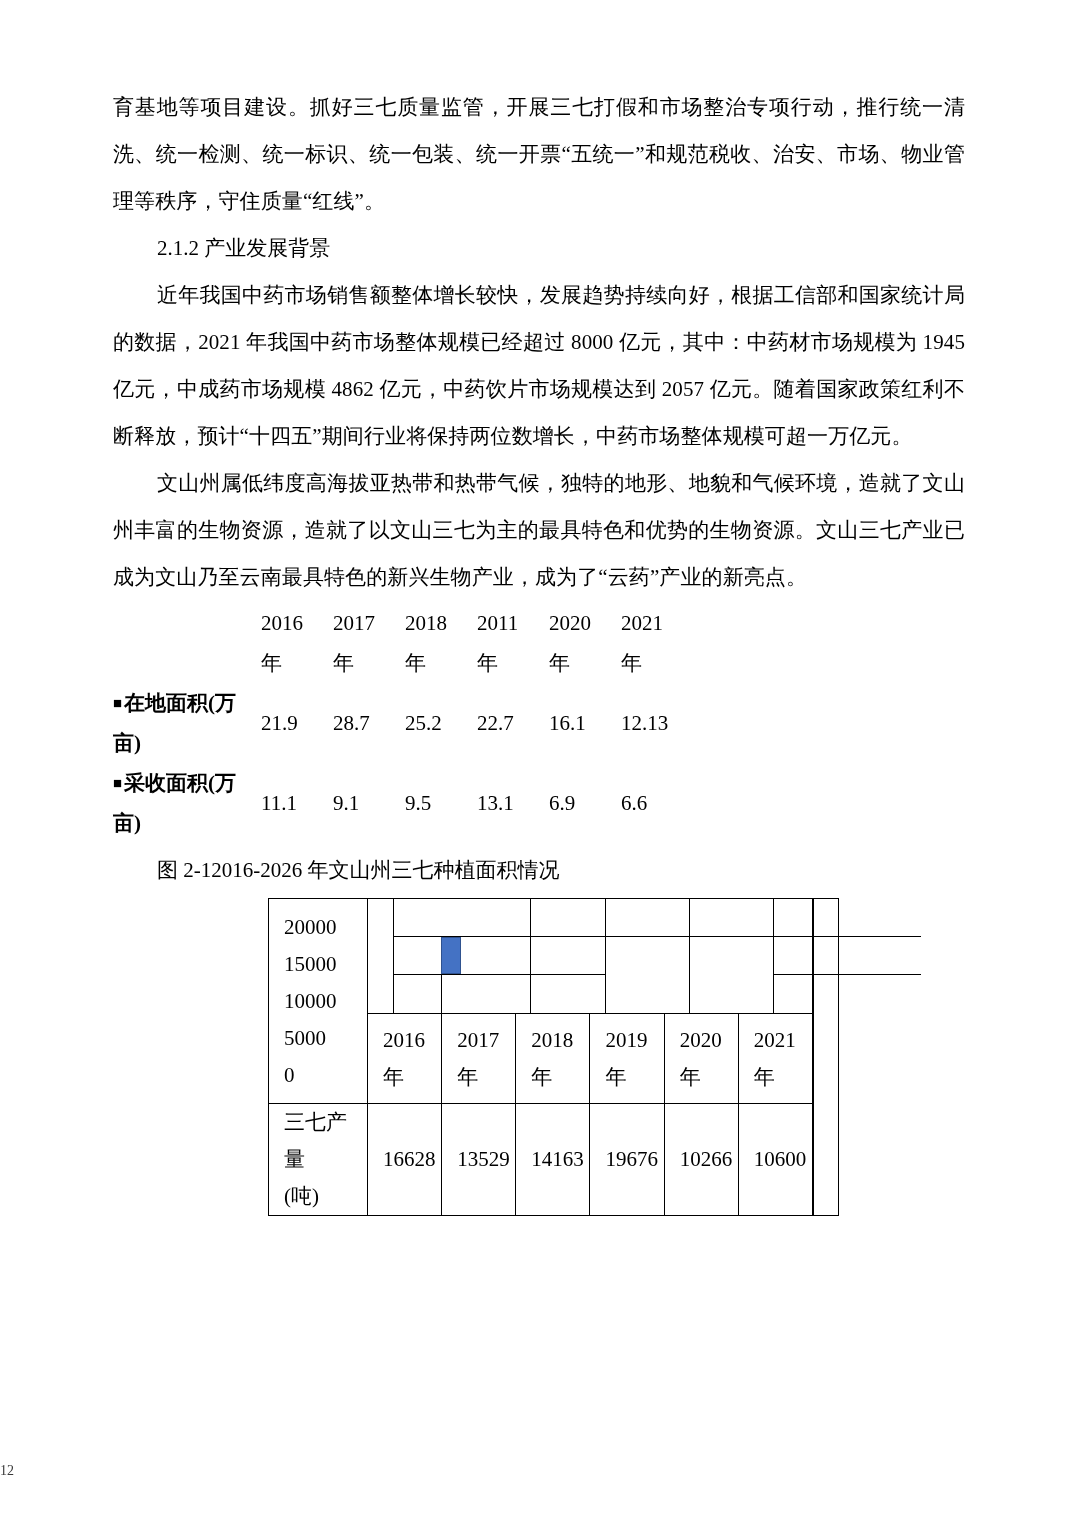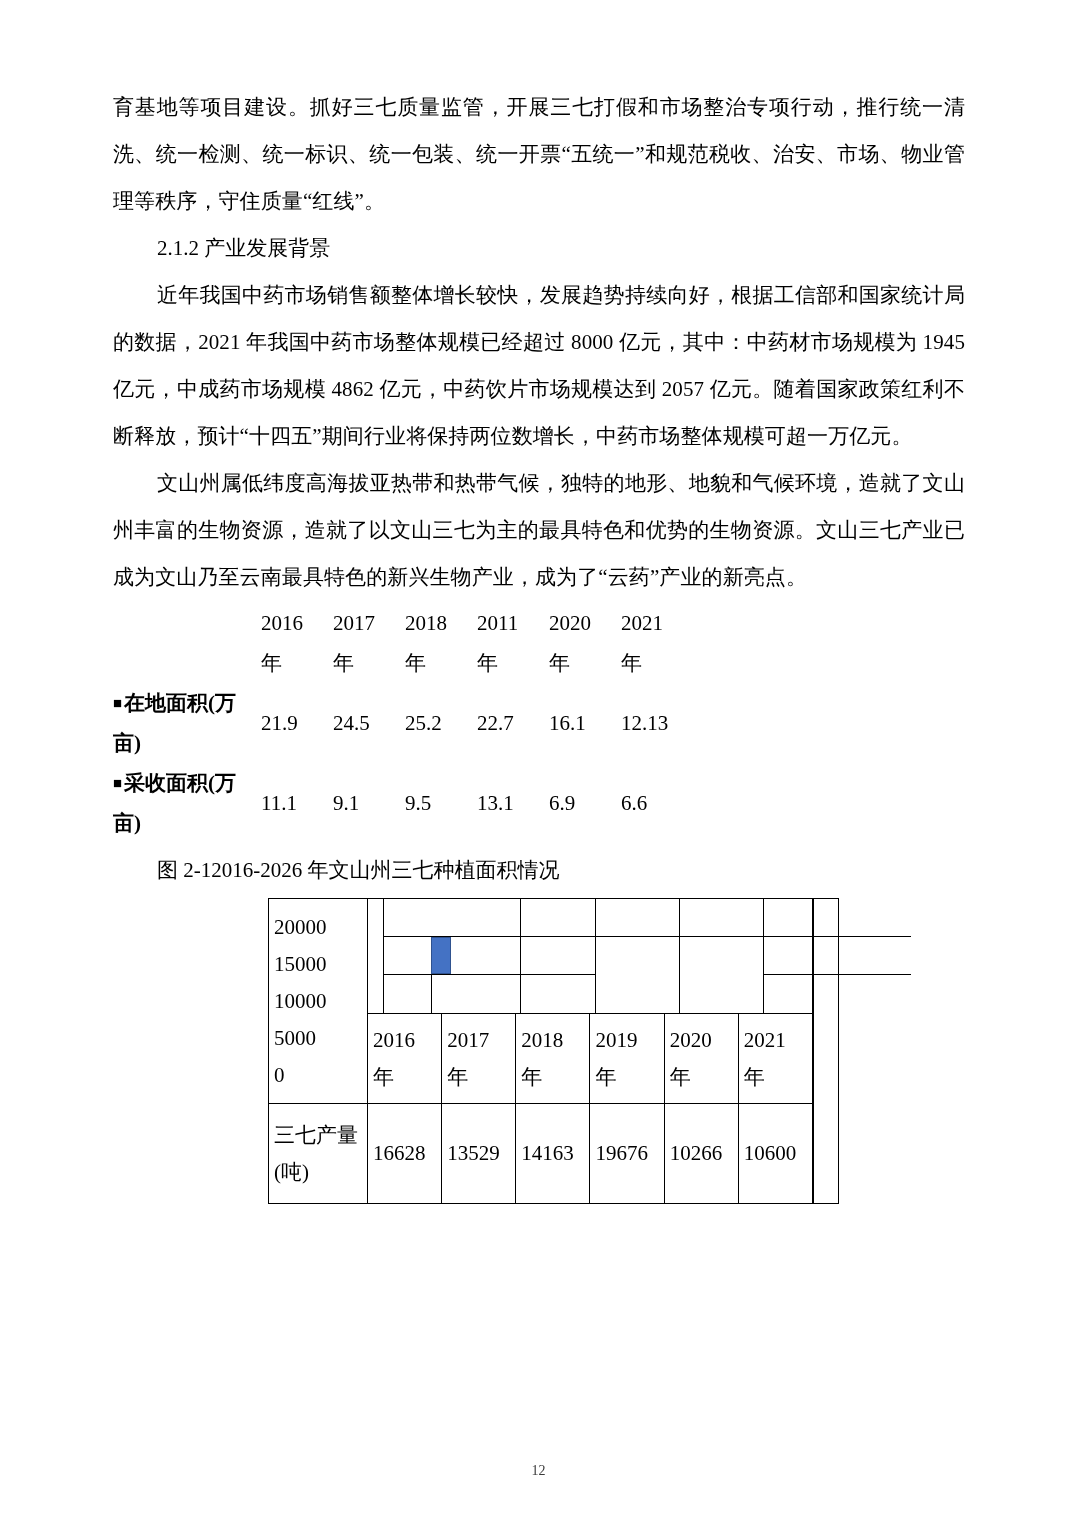--- a/index.html
+++ b/index.html
@@ -100,21 +100,21 @@
     width: 545px;
   }
   table.charttbl {
     border-collapse: collapse;
     table-layout: fixed;
     width: 545px;
     font-size: 21px;
   }
   table.charttbl td {
     border: 1px solid #000000;
-    padding: 0 5px;
+    padding: 0 15px;
     vertical-align: middle;
     line-height: 37px;
     font-size: 21px;
     box-sizing: border-box;
   }
   td.axiscell {
     width: 99px;
     padding: 4px 0 4px 9px;
     vertical-align: top;
     line-height: 33px;
@@ -156,21 +156,21 @@
     border: 1px solid #2F528F;
     box-sizing: border-box;
   }
 
   
   .pagenum {
     position: absolute;
     left: 0;
     right: 0;
     top: 1463px;
-    text-align: center;
+    text-align: left;
     font-size: 14px;
     color: #3a3a3a;
   }
 </style>
 </head>
 <body>
 
 <div class="page">
   <div class="content">
 
@@ -192,21 +192,21 @@
           <td class="dl-yearhead col-year"><span>2016</span><br><span>年</span></td>
           <td class="dl-yearhead col-year"><span>2017</span><br><span>年</span></td>
           <td class="dl-yearhead col-year"><span>2018</span><br><span>年</span></td>
           <td class="dl-yearhead col-year"><span>2011</span><br><span>年</span></td>
           <td class="dl-yearhead col-year"><span>2020</span><br><span>年</span></td>
           <td class="dl-yearhead col-year"><span>2021</span><br><span>年</span></td>
         </tr>
         <tr>
           <td class="dl-label"><span class="sqmark">■</span><span>在地面积(万亩)</span></td>
           <td class="dl-val">21.9</td>
-          <td class="dl-val">24.5</td>
+          <td class="dl-val">28.7</td>
           <td class="dl-val">25.2</td>
           <td class="dl-val">22.7</td>
           <td class="dl-val">16.1</td>
           <td class="dl-val">12.13</td>
         </tr>
         <tr>
           <td class="dl-label"><span class="sqmark">■</span><span>采收面积(万亩)</span></td>
           <td class="dl-val">11.1</td>
           <td class="dl-val">9.1</td>
           <td class="dl-val">9.5</td>

